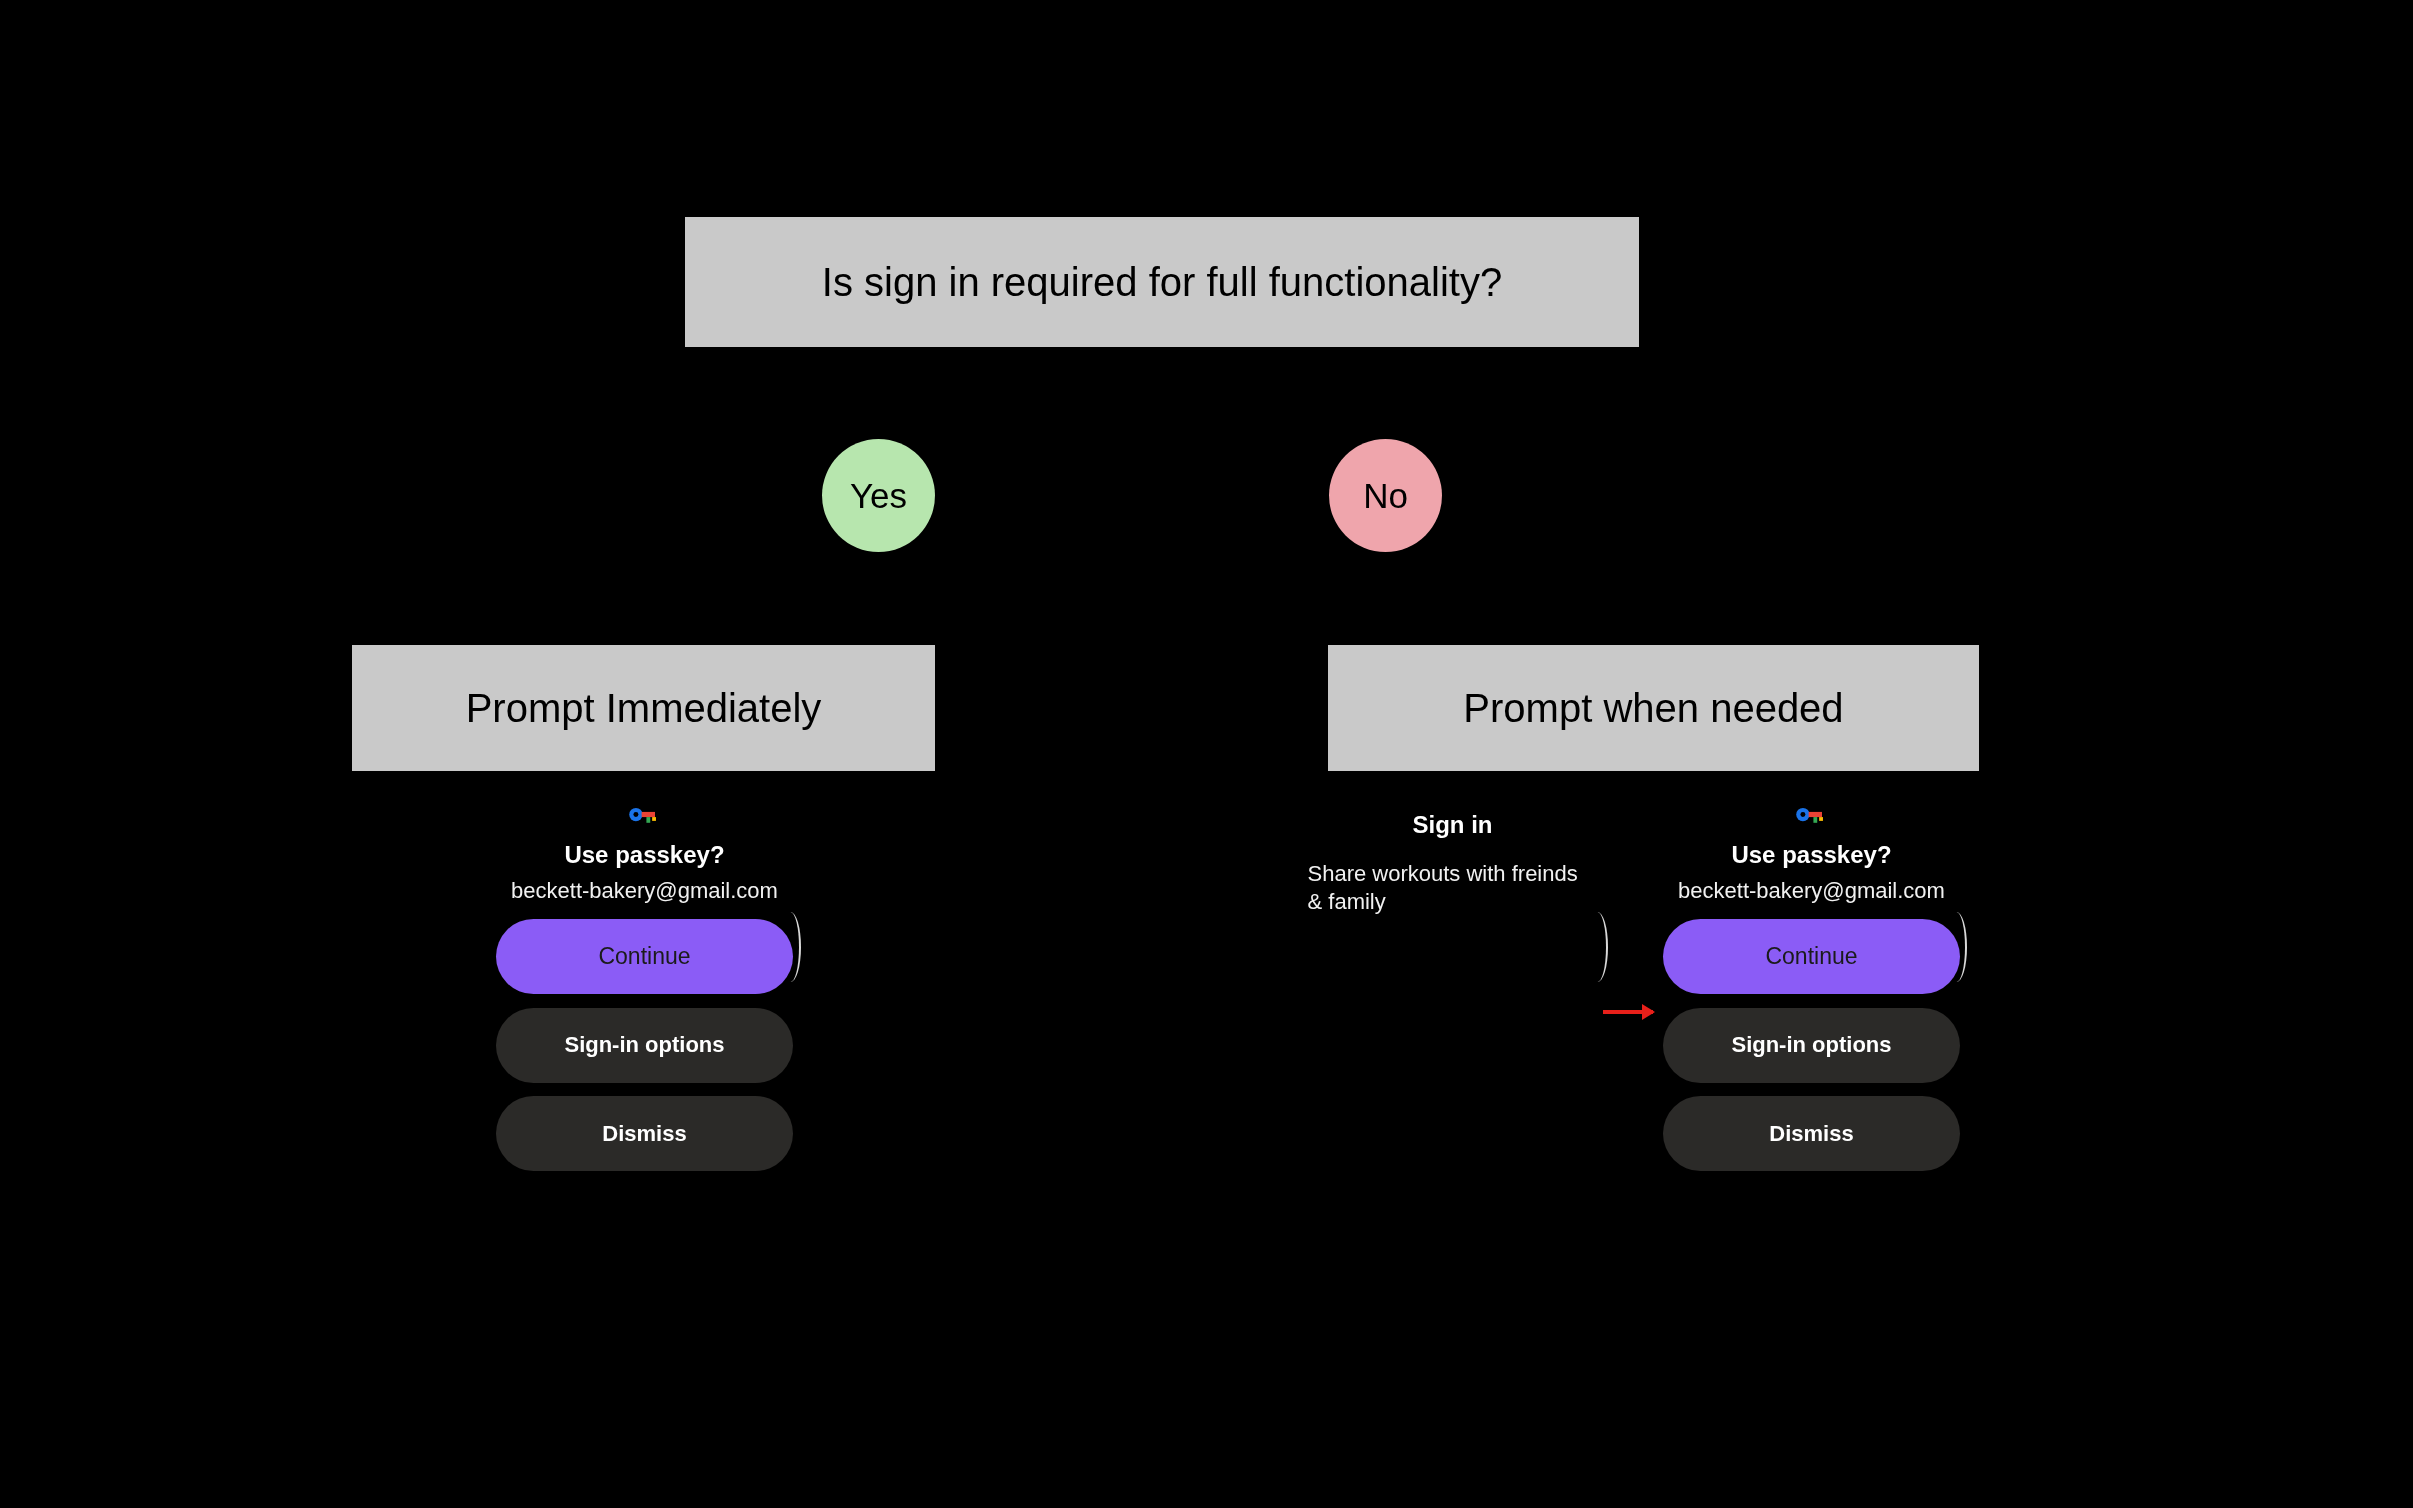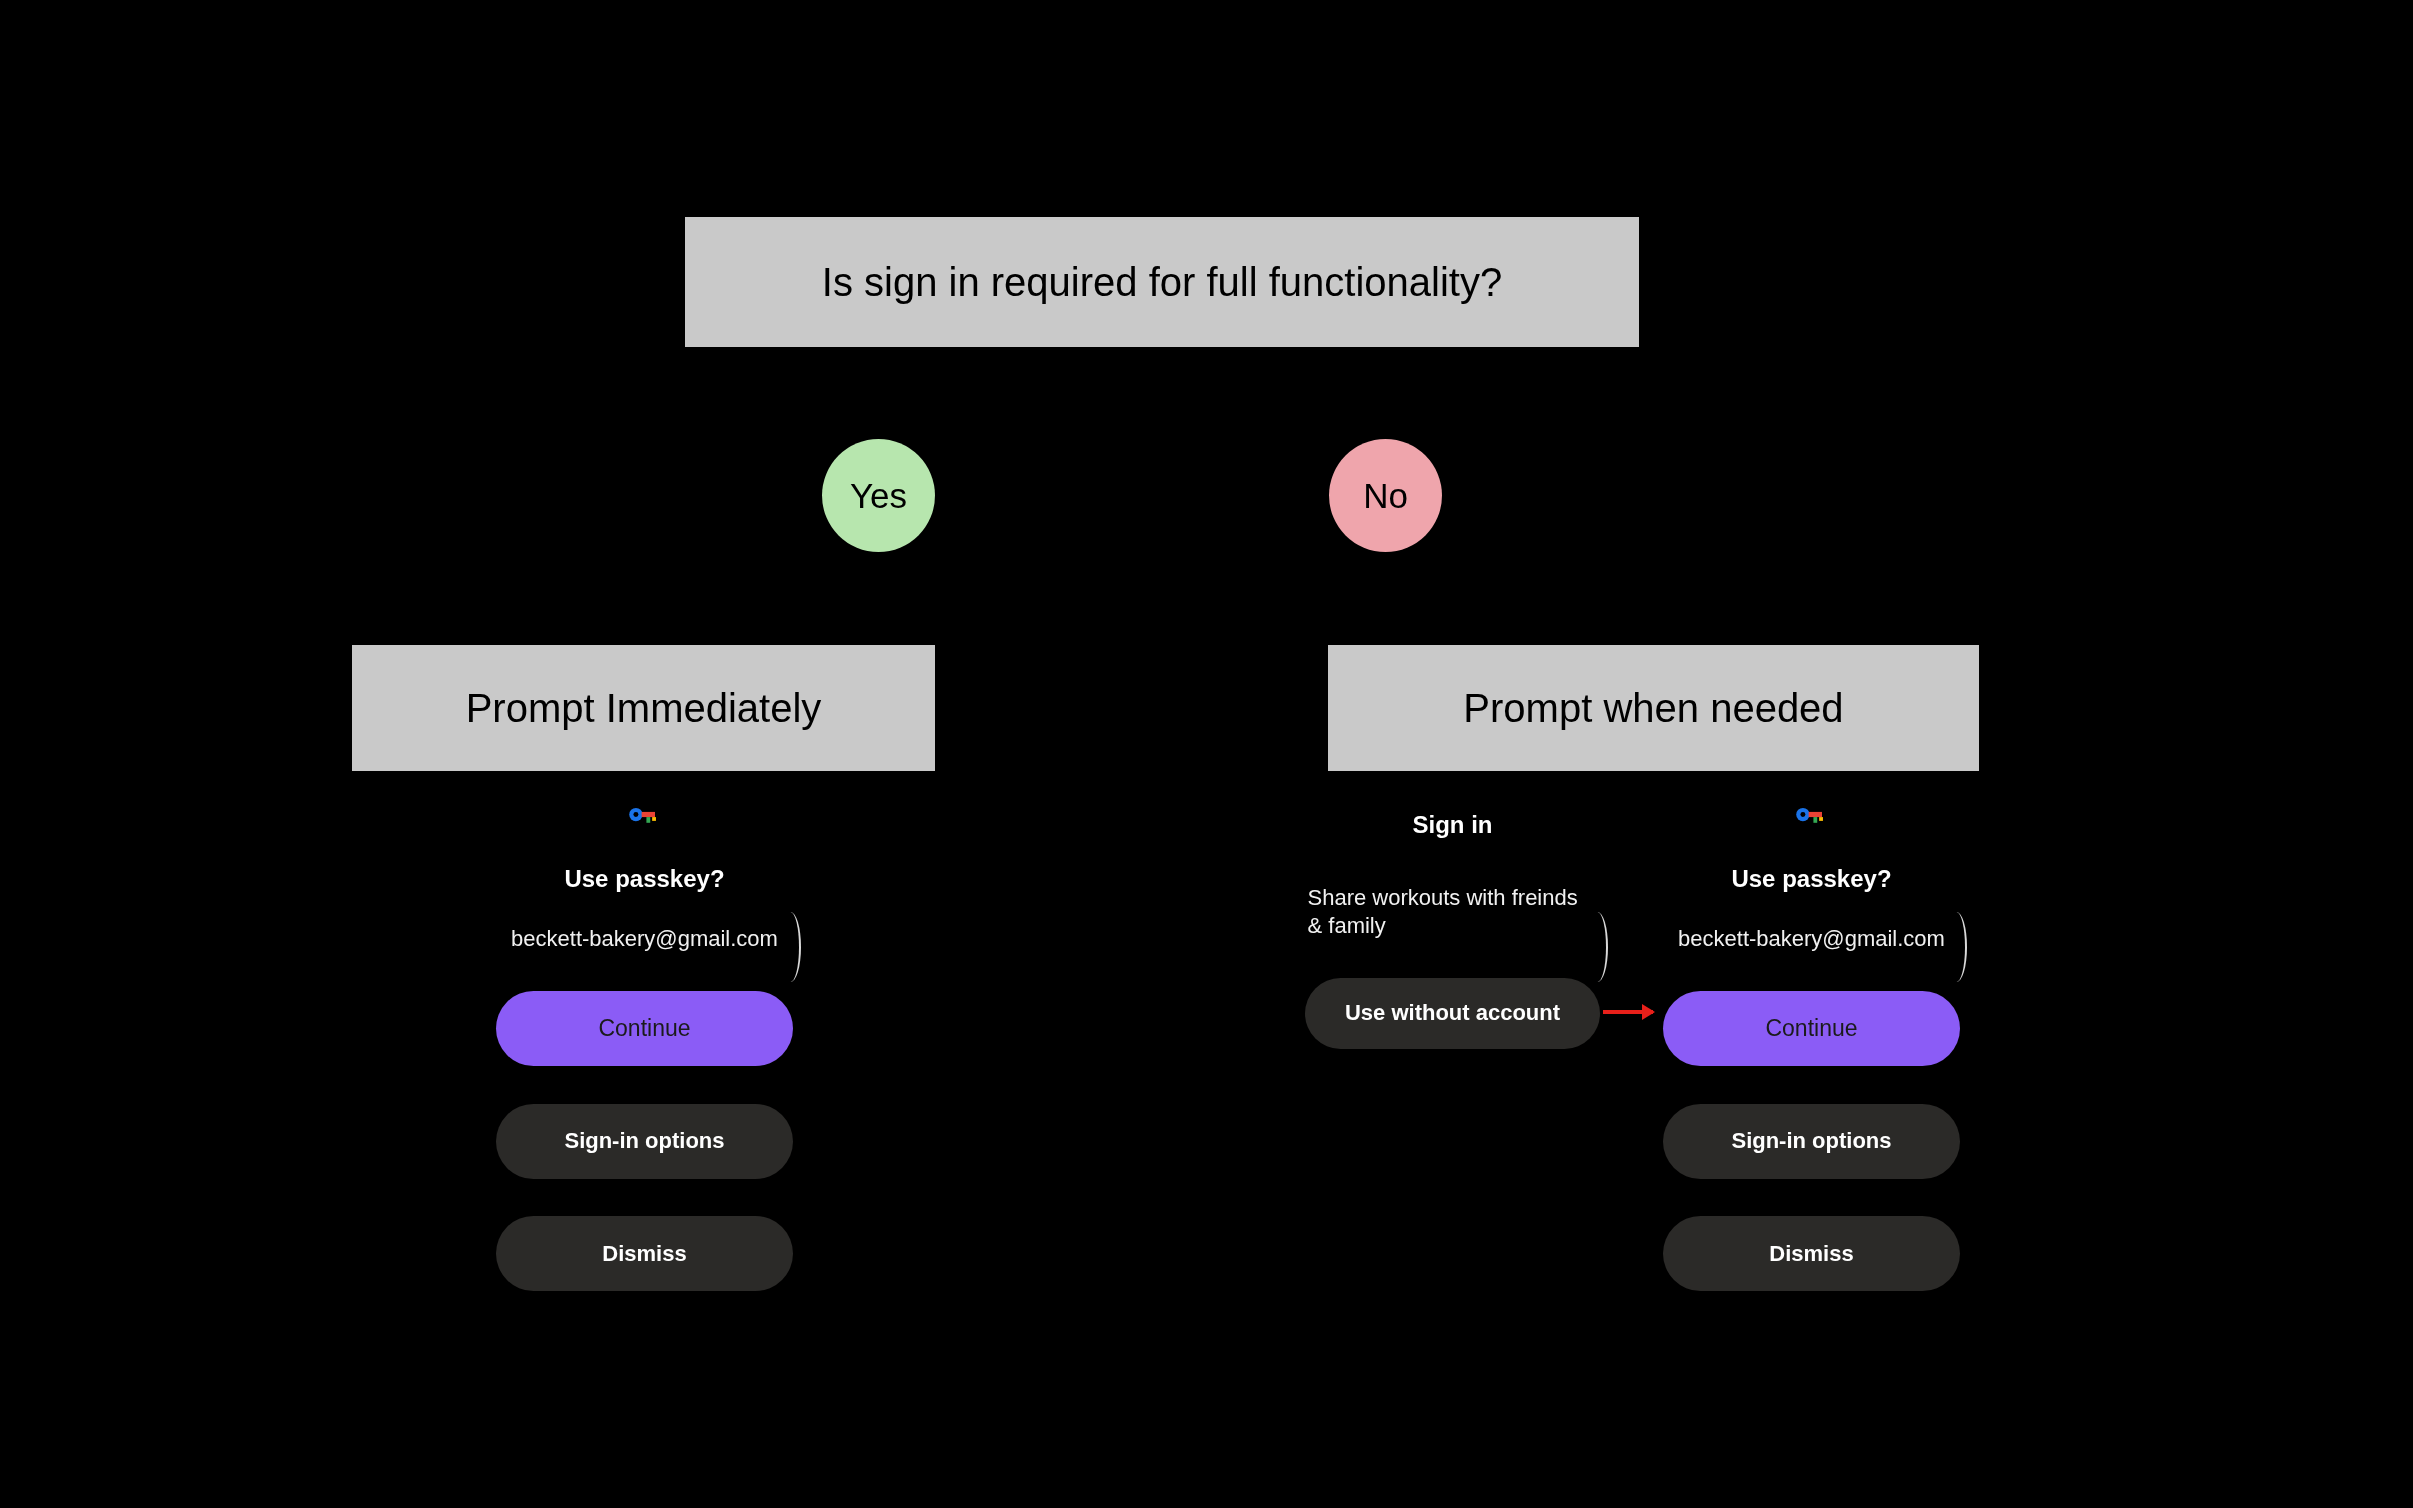--- a/index.html
+++ b/index.html
@@ -85,21 +85,20 @@
 
   
   .sheet {
     position: absolute;
     box-sizing: border-box;
   }
   .sheet-inner {
     display: flex;
     flex-direction: column;
     align-items: center;
-    gap: 24px;
   }
   .key-icon {
     width: 33px;
     height: 21px;
     margin-bottom: 13.5px;
     display: block;
   }
   .sheet-title {
     font-size: 24px;
     font-weight: bold;
@@ -267,21 +266,20 @@
     <div class="email-line">beckett-bakery@gmail.com</div>
     <div class="btn btn-primary">Continue</div>
     <div class="btn btn-secondary">Sign-in options</div>
     <div class="btn btn-secondary">Dismiss</div>
   </div>
   <div class="phone-edge" style="left:784px; top:912px;"></div>
 
   <div class="sheet sheet-inner" id="sheet-middle">
     <div class="sheet-title">Sign in</div>
     <div class="sheet-sub">Share workouts with freinds &amp; family</div>
-    <div class="btn btn-secondary">Use without account</div>
   </div>
   <div class="phone-edge" style="left:1591px; top:912px;"></div>
 
   <div class="red-arrow" style="left:1603px; top:1010px; width:50px;"></div>
 
   <div class="sheet sheet-inner" id="sheet-right">
     <svg class="key-icon" viewBox="0 0 34 22">
       <circle cx="8" cy="9" r="7" fill="#1a73e8"></circle>
       <circle cx="8" cy="9" r="2.6" fill="#000000"></circle>
       <rect x="14" y="6.2" width="14" height="5.4" fill="#ea4335"></rect>

